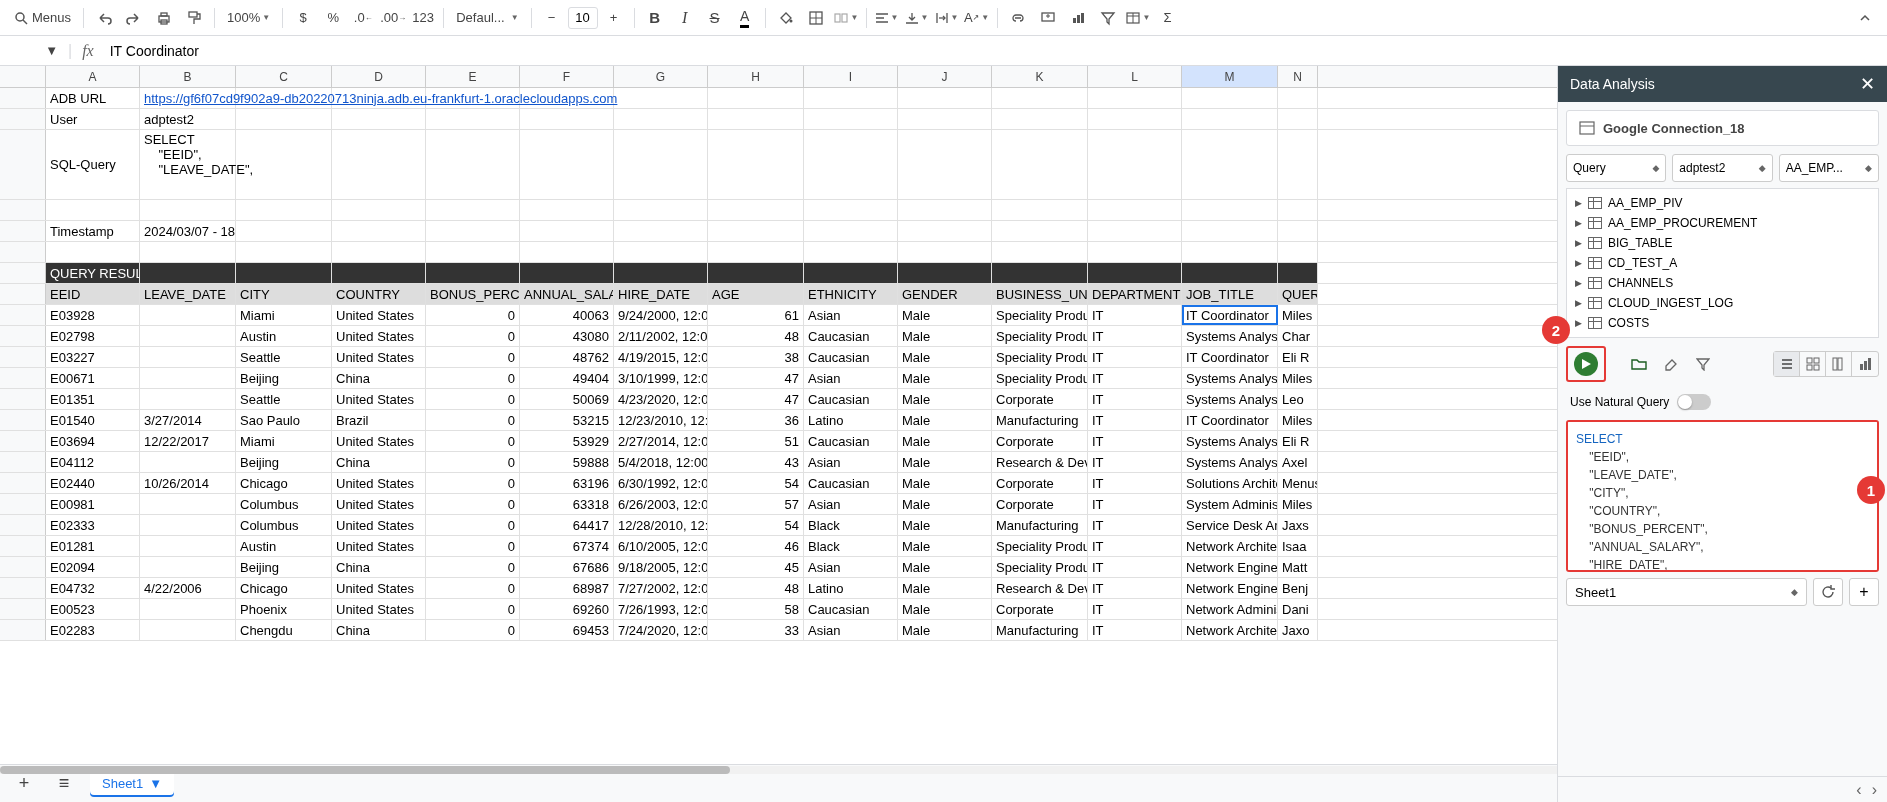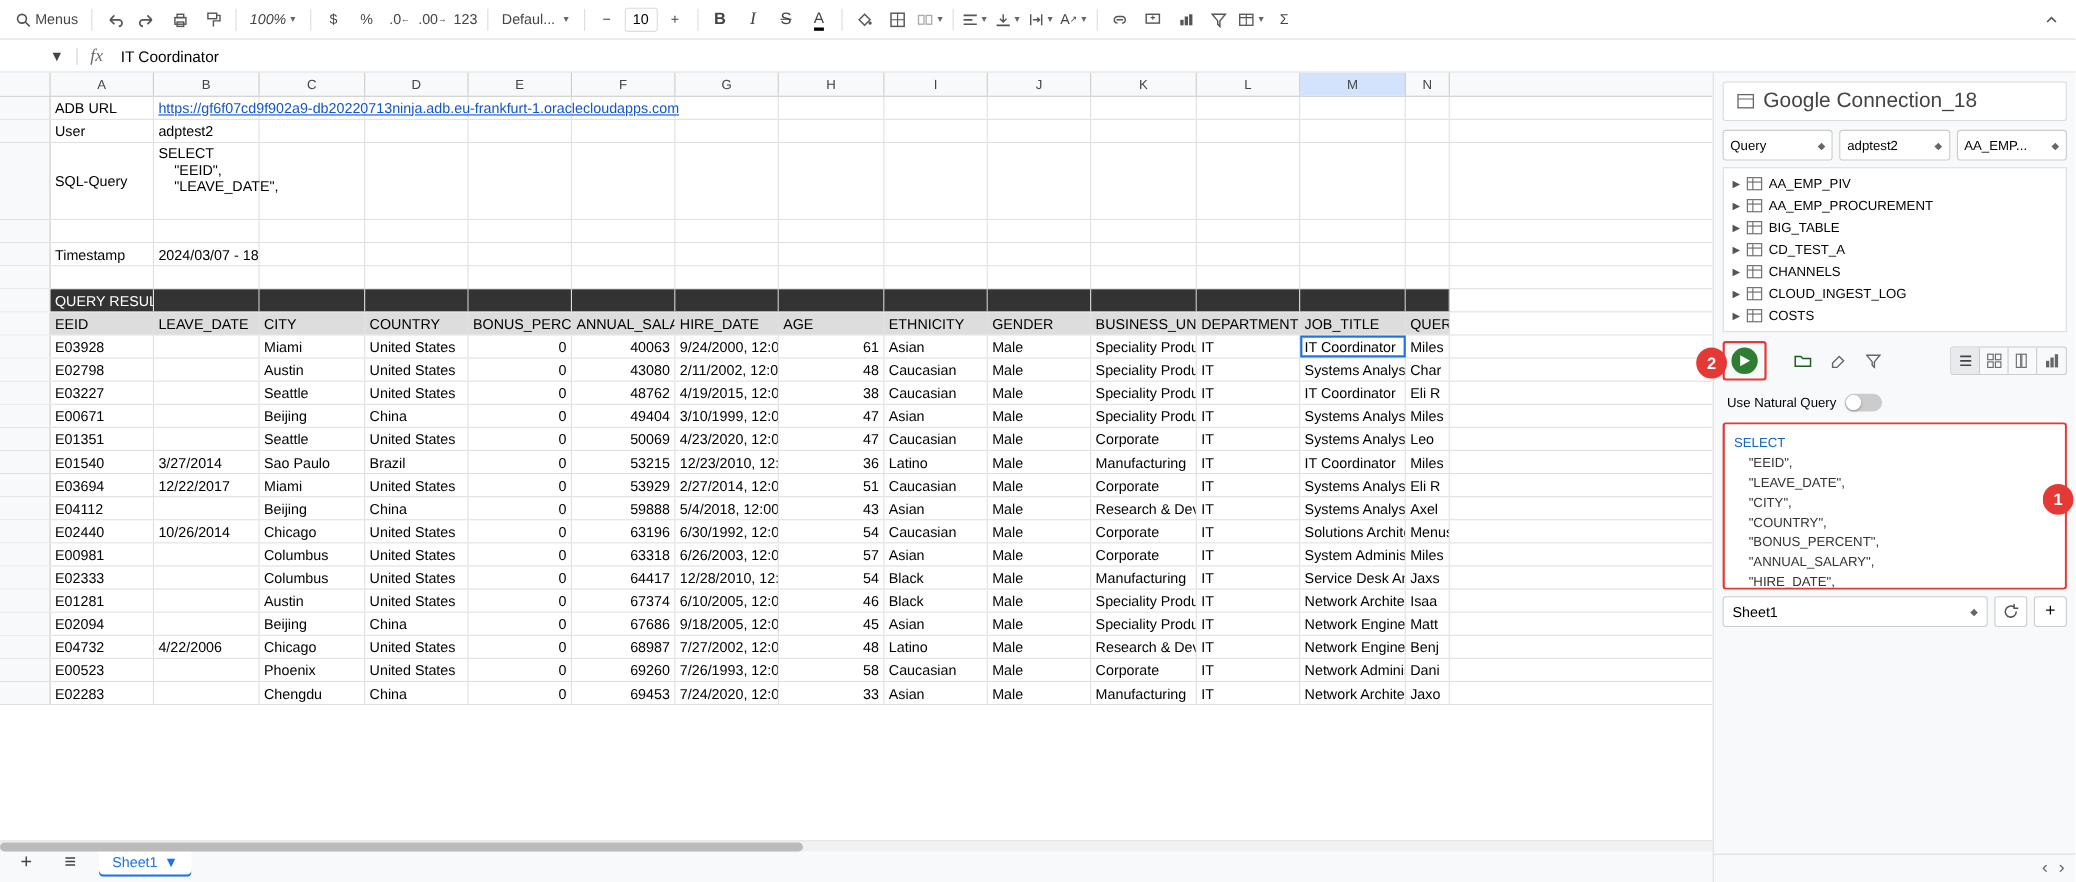--- a/index.html
+++ b/index.html
@@ -3,21 +3,21 @@
 <meta charset="utf-8">
 <style>
 * { margin: 0; padding: 0; box-sizing: border-box; font-family: Arial, sans-serif; }
 body { width: 1887px; height: 802px; overflow: hidden; background: #fff; display: flex; flex-direction: column; }
 
 
 .toolbar { height: 36px; display: flex; align-items: center; padding: 0 8px; border-bottom: 1px solid #dadce0; gap: 2px; }
 .toolbar .tb-item { display: flex; align-items: center; justify-content: center; min-width: 28px; height: 28px; cursor: pointer; border-radius: 3px; color: #444; font-size: 13px; }
 .toolbar .divider { width: 1px; height: 20px; background: #dadce0; margin: 0 4px; }
 .toolbar .menus { display: flex; align-items: center; gap: 4px; padding: 0 6px; }
-.toolbar .zoom { padding: 0 6px; font-style: italic; }
+.toolbar .zoom { padding: 0 6px; }
 .toolbar .font-name { min-width: 70px; padding: 0 6px; display: flex; align-items: center; gap: 4px; }
 .toolbar .font-size-box { display: flex; align-items: center; gap: 2px; }
 .toolbar .font-size-input { width: 30px; height: 22px; text-align: center; border: 1px solid #dadce0; border-radius: 3px; font-size: 13px; }
 .toolbar .bold { font-weight: bold; font-size: 15px; }
 .toolbar .italic { font-style: italic; font-family: serif; font-size: 16px; }
 .toolbar .strike { text-decoration: line-through; font-size: 15px; }
 .toolbar .dropdown-caret { font-size: 8px; color: #666; margin-left: 2px; }
 .toolbar .color-under { border-bottom: 3px solid #000; font-size: 14px; padding-bottom: 1px; }
 .toolbar .collapse { margin-left: auto; }
 
@@ -57,21 +57,21 @@
 
 
 .sheet-tabs { height: 38px; display: flex; align-items: center; padding: 0 10px; gap: 12px; border-top: 1px solid #dadce0; background: #f8f9fa; }
 .sheet-tabs .tab-btn { width: 28px; height: 28px; display: flex; align-items: center; justify-content: center; color: #444; cursor: pointer; font-size: 18px; }
 .sheet-tabs .tab { padding: 6px 12px; background: #fff; border-radius: 4px; color: #1a73e8; font-weight: 500; font-size: 13px; display: flex; align-items: center; gap: 6px; box-shadow: 0 -2px 0 #1a73e8 inset; }
 
 
 .side-panel { width: 330px; background: #f8f9fa; border-left: 1px solid #dadce0; display: flex; flex-direction: column; }
 .sp-header { height: 36px; background: #37474f; color: #fff; display: flex; align-items: center; padding: 0 12px; font-size: 14px; font-weight: 500; justify-content: space-between; }
 .sp-header .close { cursor: pointer; font-size: 18px; }
-.sp-conn { height: 36px; display: flex; align-items: center; padding: 0 12px; gap: 8px; border-bottom: 1px solid #dadce0; font-size: 19px; color: #444; background: #fff; margin: 8px; border: 1px solid #dadce0; border-radius: 3px; }
+.sp-conn { height: 36px; display: flex; align-items: center; padding: 0 12px; gap: 8px; border-bottom: 1px solid #dadce0; font-size: 13px; color: #444; background: #fff; margin: 8px; border: 1px solid #dadce0; border-radius: 3px; font-weight: bold; }
 .sp-selects { display: flex; gap: 6px; padding: 0 8px; margin-bottom: 6px; }
 .sp-selects .sel { flex: 1; height: 28px; border: 1px solid #ccc; background: #fff; display: flex; align-items: center; justify-content: space-between; padding: 0 6px; font-size: 12px; border-radius: 3px; }
 .sp-selects .sel .caret { font-size: 9px; color: #666; }
 
 .sp-tree { height: 150px; overflow-y: auto; background: #fff; margin: 0 8px; border: 1px solid #dadce0; padding: 4px 0; position: relative; }
 .sp-tree .tree-row { display: flex; align-items: center; padding: 3px 8px; gap: 6px; font-size: 12px; cursor: pointer; }
 .sp-tree .tri { font-size: 9px; color: #555; }
 .sp-tree .tbl-icon { display: inline-flex; width: 14px; height: 12px; border: 1px solid #666; position: relative; }
 .sp-tree .tbl-icon::before { content: ''; position: absolute; left: 0; right: 0; top: 3px; border-top: 1px solid #666; }
 .sp-tree .tbl-icon::after { content: ''; position: absolute; top: 0; bottom: 0; left: 4px; border-left: 1px solid #666; }
@@ -716,20 +716,24 @@
       <div class="tab-btn">+</div>
       <div class="tab-btn">≡</div>
       <div class="tab">
         <span>Sheet1</span>
           <span class="dropdown-caret" style="color:#1a73e8">▼</span>
       </div>
     </div>
   </div>
 
   <div class="side-panel" style="position:relative">
+    <div class="sp-header">
+      <span>Data Analysis</span>
+      <span class="close">✕</span>
+    </div>
     <div class="sp-conn">
       <svg width="16" height="14">
           <rect x="1" y="1" width="14" height="12" fill="none" stroke="#666" stroke-width="1.2"></rect>
           <line x1="1" y1="5" x2="15" y2="5" stroke="#666"></line>
         </svg>
       <span>Google Connection_18</span>
     </div>
     <div class="sp-selects">
       <div class="sel">
           <span>Query</span>

